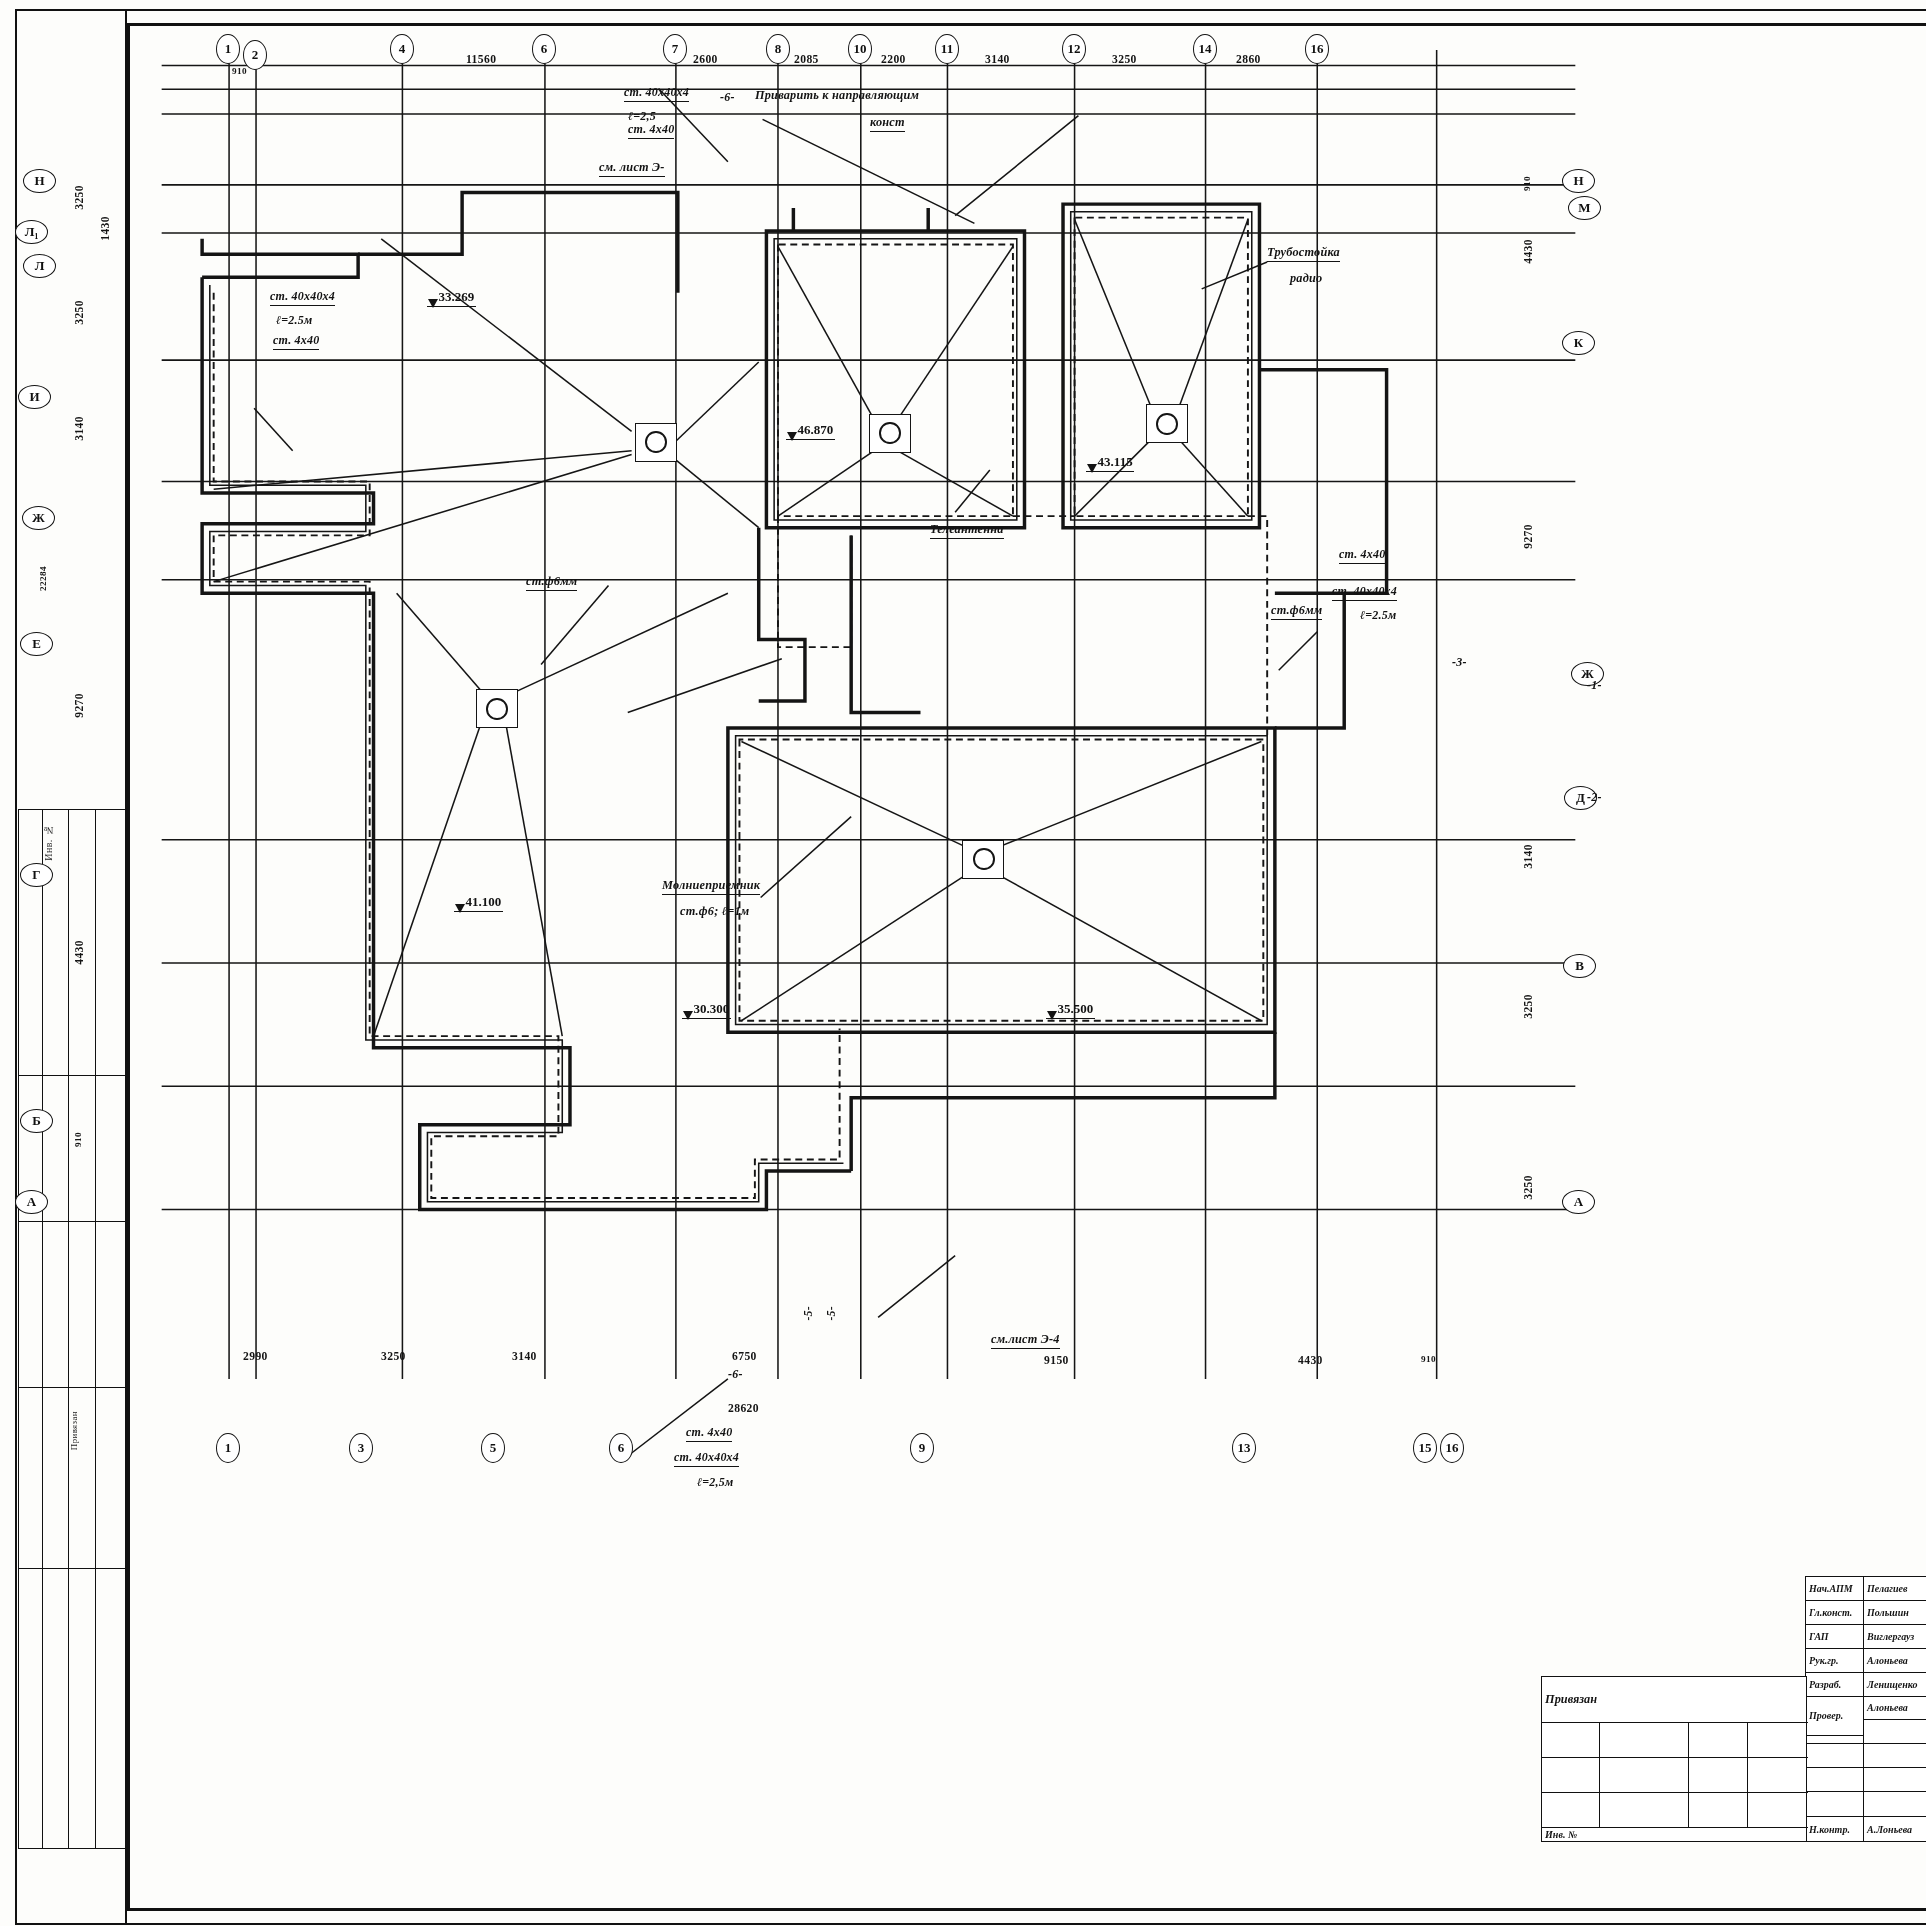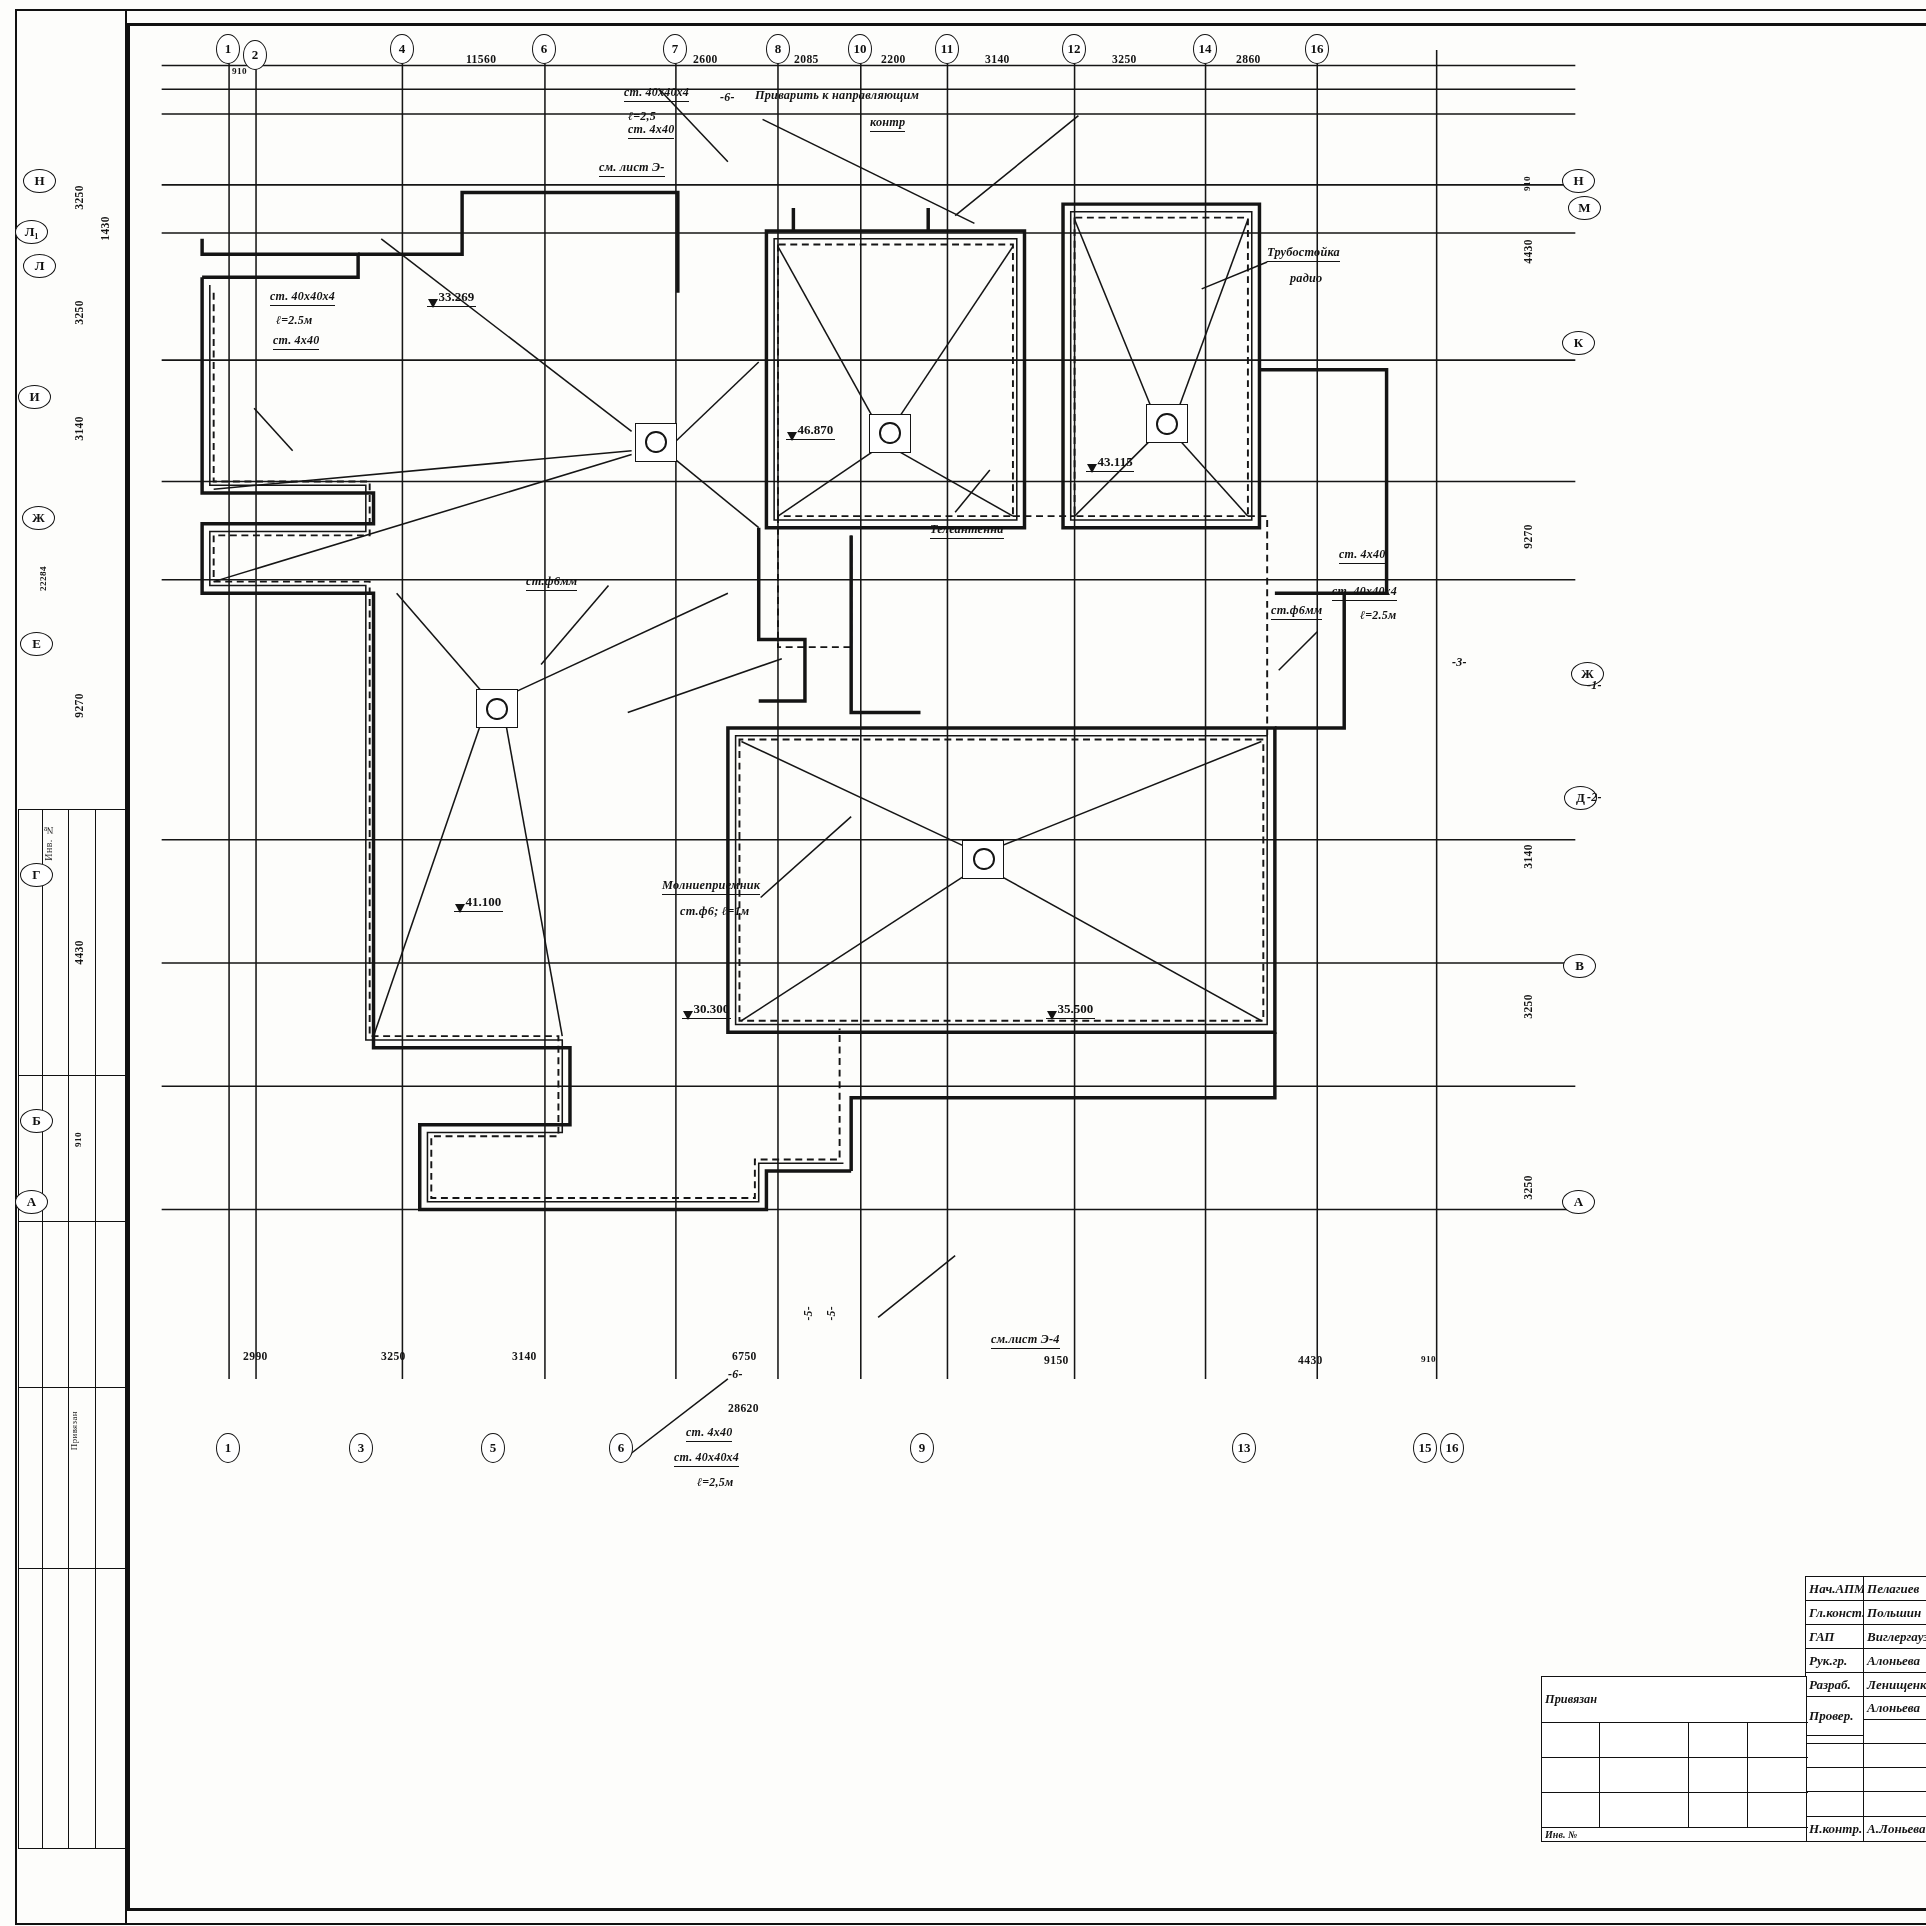--- a/index.html
+++ b/index.html
@@ -137,21 +137,21 @@
 
   
   .tb { position: absolute; border: 1.9px solid #111; background: #fff; }
   .tbcell {
     position: absolute;
     border-right: 1.5px solid #111;
     border-bottom: 1.5px solid #111;
     display: flex; align-items: center;
     padding-left: 3.1px;
     font-family: "Liberation Serif", serif;
-    font-size: 13px;
+    font-size: 10px;
     font-weight: 700;
     font-style: italic;
     color: #141414;
     white-space: nowrap;
     overflow: hidden;
   }
 </style>
 </head>
 <body>
 
@@ -397,21 +397,21 @@
 
     <div class="lab lab-u" style="left:535px;top:855px;">Молниеприемник</div>
     <div class="lab" style="left:553px;top:881px;">ст.ф6; ℓ=1м</div>
 
     <div class="lab lab-u" style="left:1140px;top:222px;">Трубостойка</div>
     <div class="lab" style="left:1163px;top:248px;">радио</div>
 
     <div class="lab lab-u" style="left:803px;top:499px;">Телеантенна</div>
 
     <div class="lab" style="left:628px;top:65px;">Приварить к направляющим</div>
-    <div class="lab lab-u" style="left:743px;top:92px;">контр</div>
+    <div class="lab lab-u" style="left:743px;top:92px;">конст</div>
     <div class="lab lab-sm" style="left:593px;top:67px;">-6-</div>
 
     <div class="lab lab-u" style="left:472px;top:137px;">см. лист Э-</div>
 
     <div class="lab lab-u" style="left:864px;top:1269px;margin-top:40px;">см.лист Э-4</div>
     <div class="lab lab-sm" style="left:674px;top:1283px;writing-mode:vertical-rl;transform:rotate(180deg);">-5-</div>
     <div class="lab lab-sm" style="left:697px;top:1283px;writing-mode:vertical-rl;transform:rotate(180deg);">-5-</div>
     <div class="lab lab-sm" style="left:601px;top:1344px;">-6-</div>
 
     <div class="lab lab-u lab-sm" style="left:497px;top:62px;">ст. 40х40х4</div>

